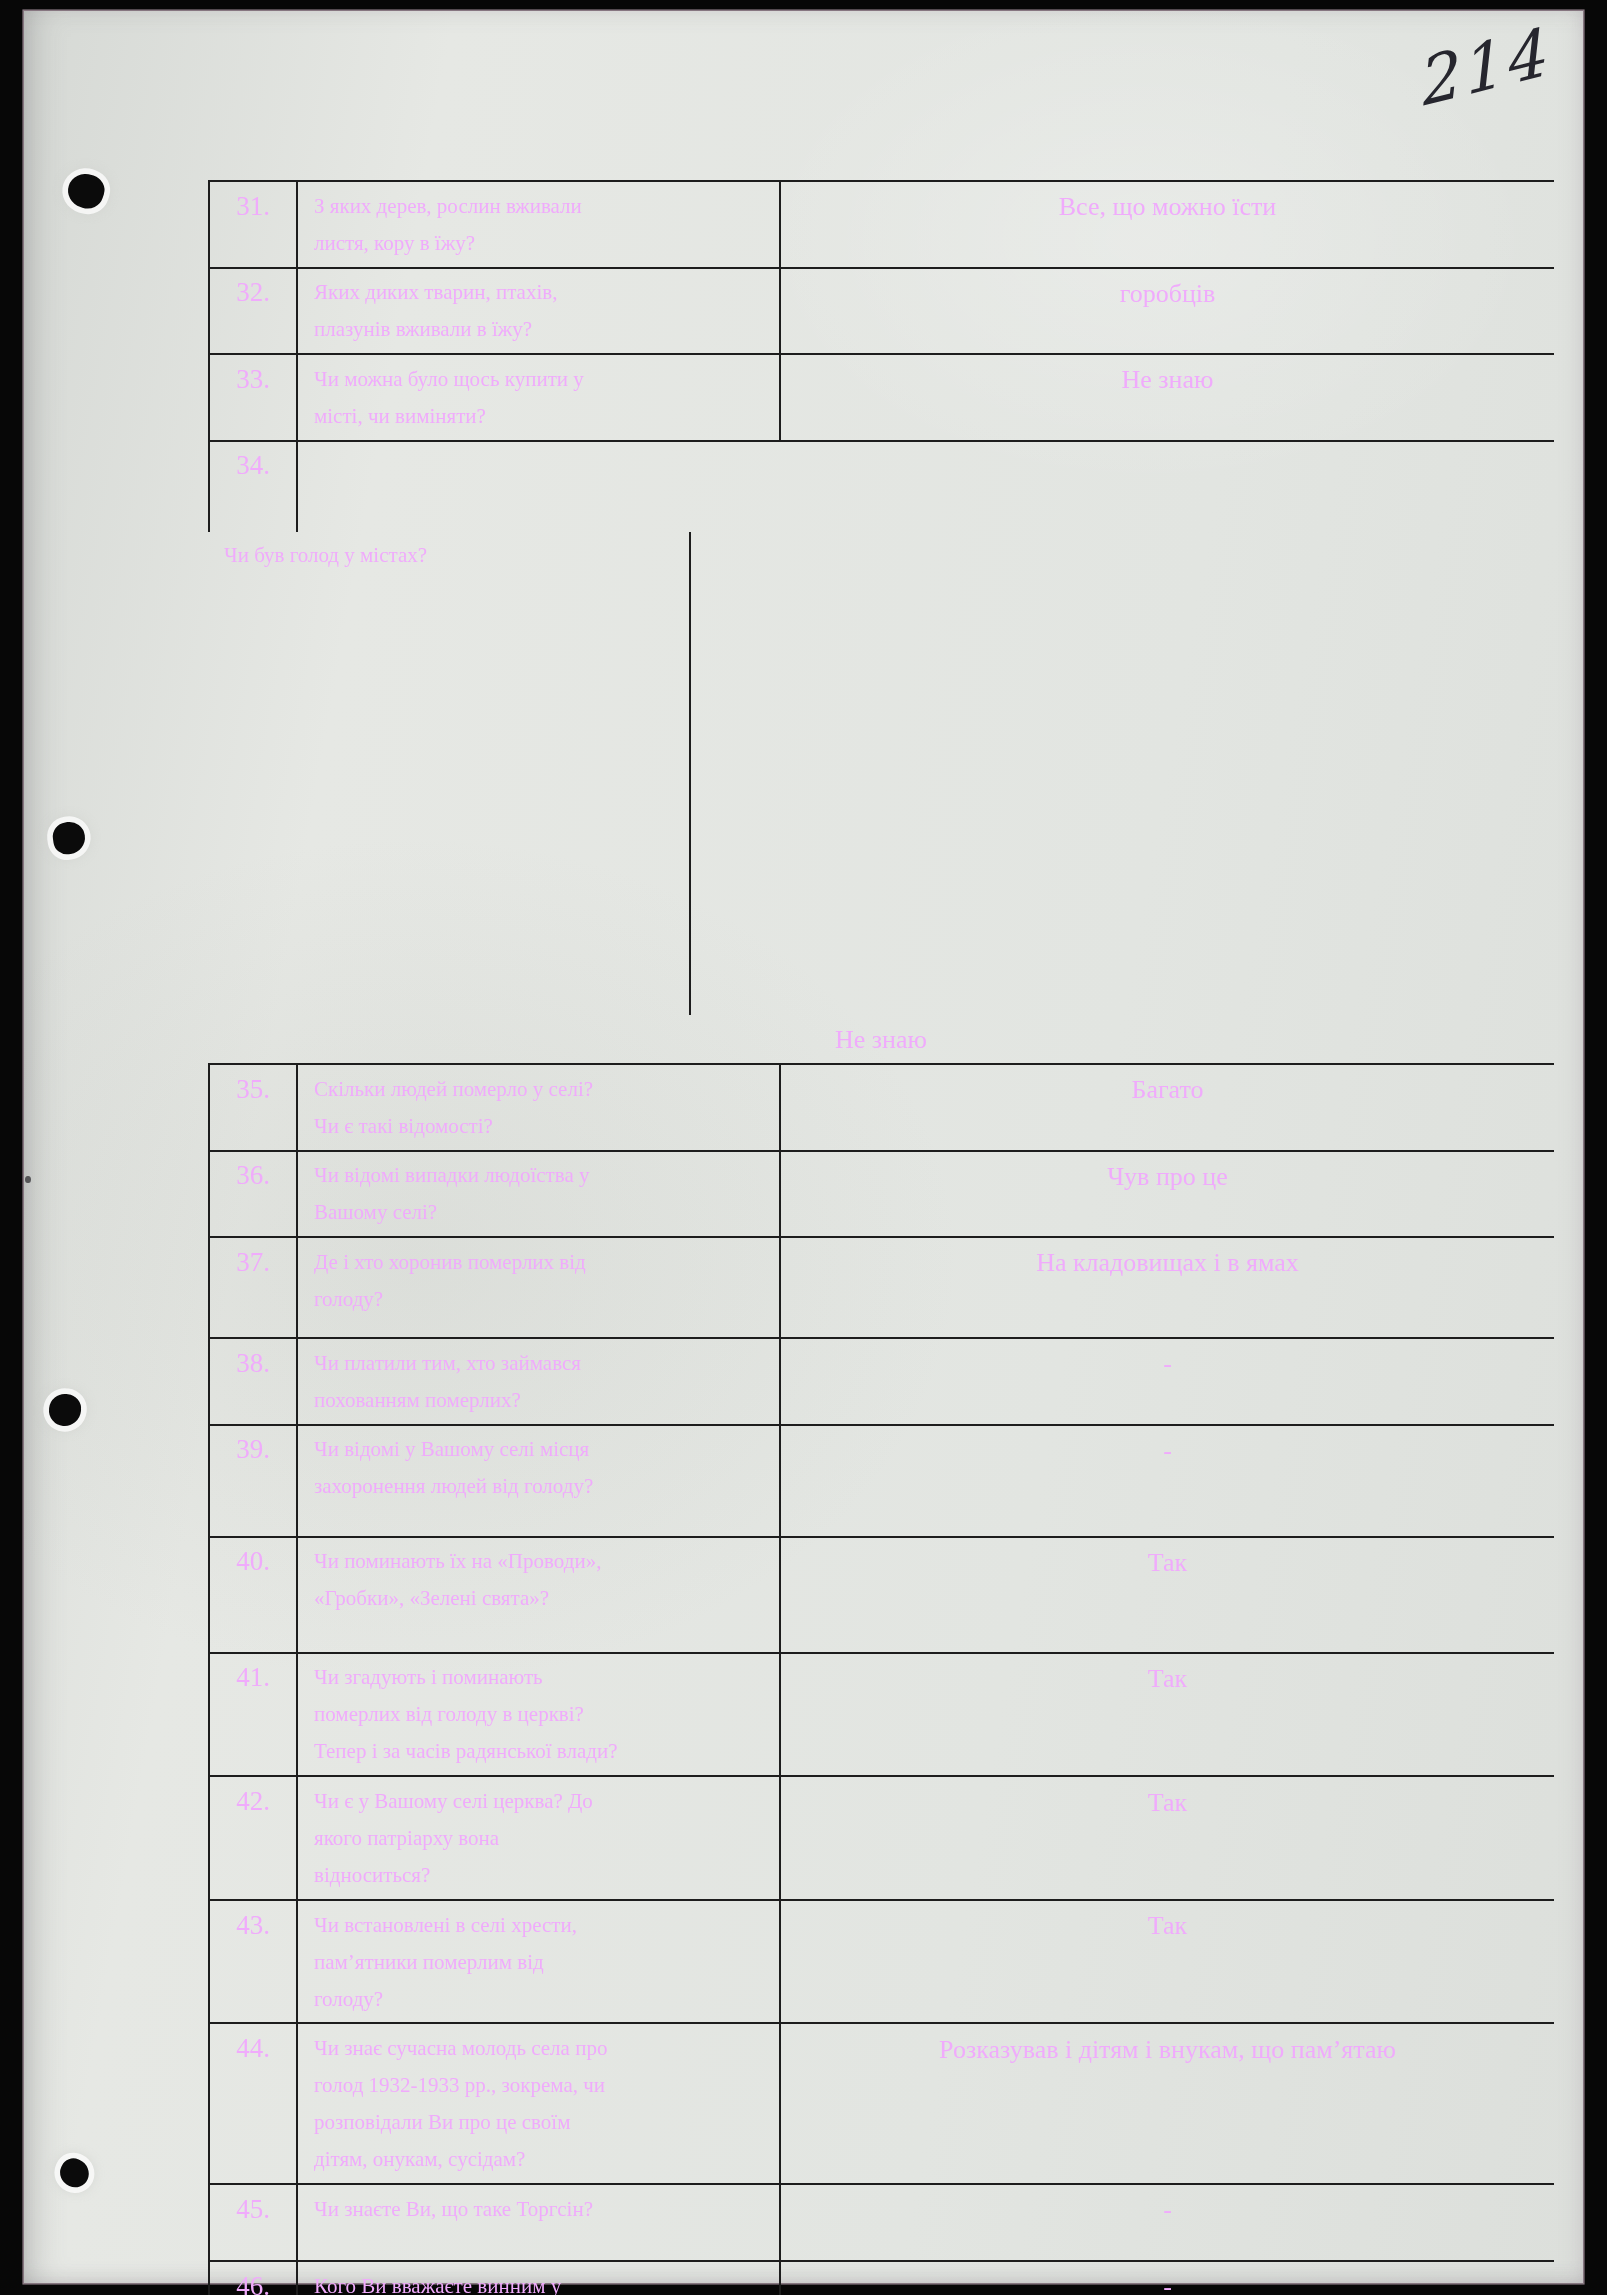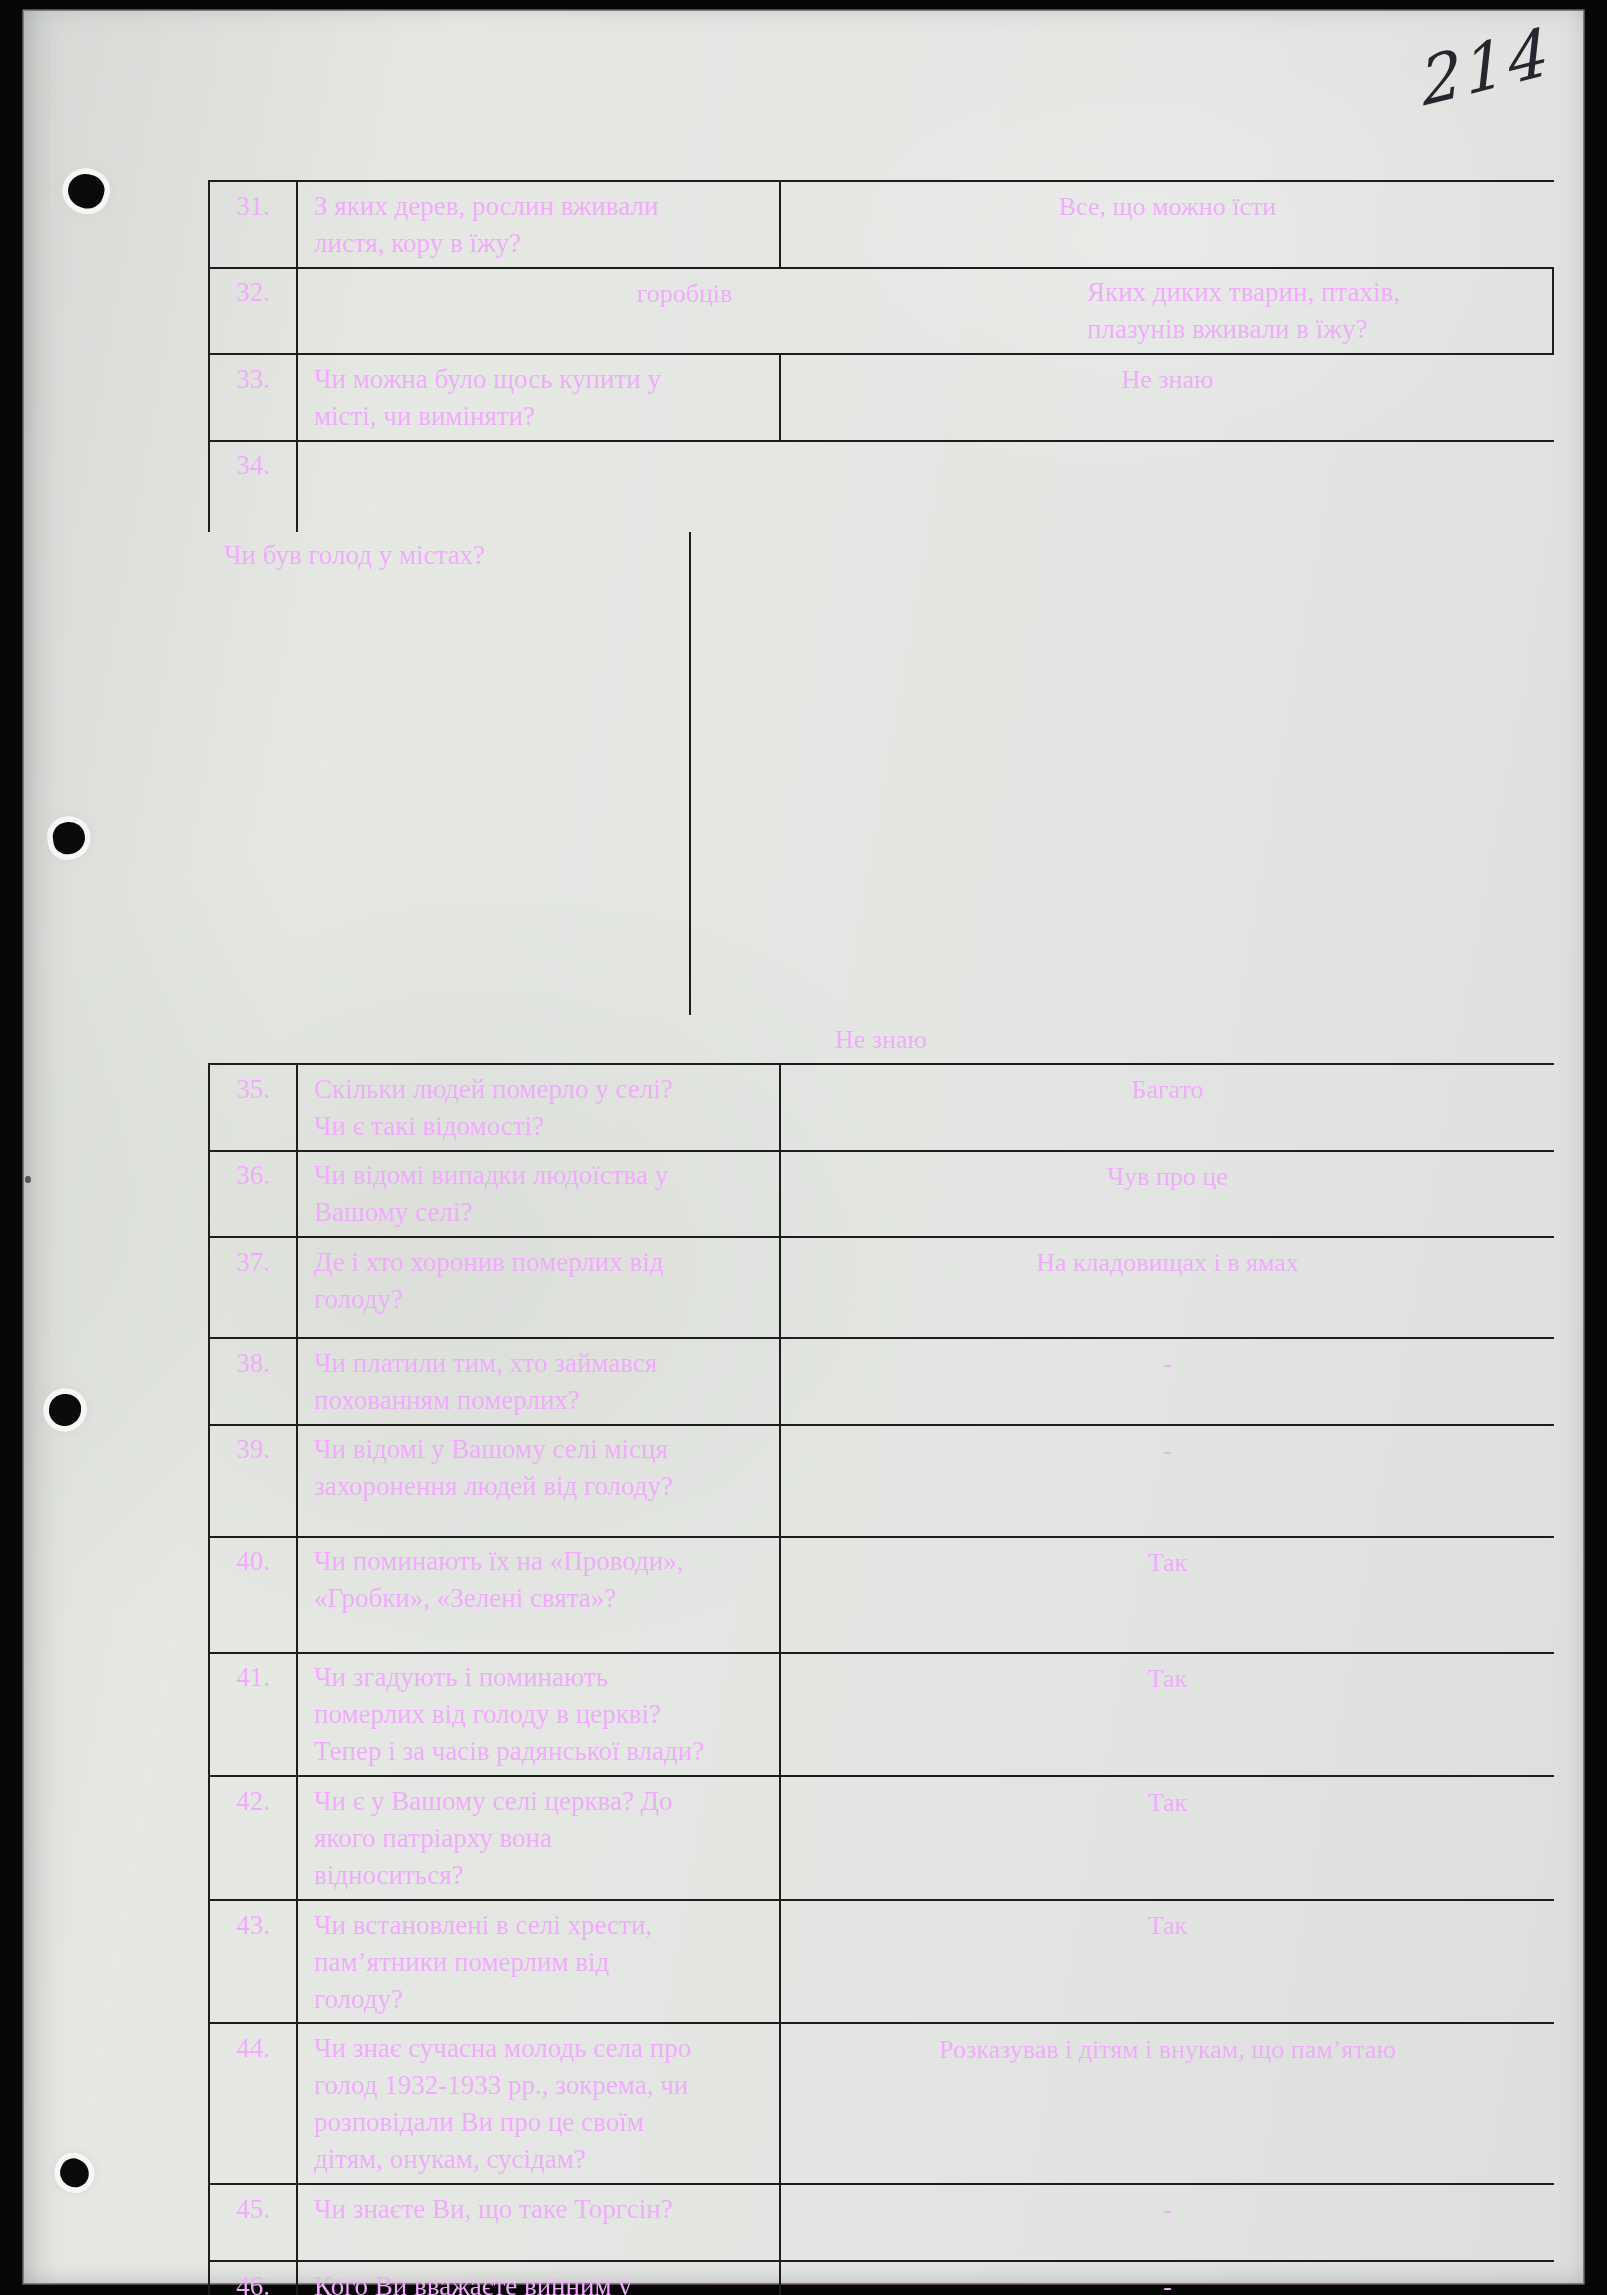--- a/index.html
+++ b/index.html
@@ -84,21 +84,21 @@
     border-right: 2.4px solid #1d1d1d;
     text-align: center;
     font-size: 27px;
     line-height: 37px;
     padding-top: 5.7px;
   }
   .cell-q {
     width: 483px;
     flex: 0 0 483px;
     border-right: 2.4px solid #1d1d1d;
-    font-size: 27px;
+    font-size: 21px;
     line-height: 37px;
     padding: 5.7px 8px 4.9px 16px;
     white-space: pre-line;
   }
   .cell-a {
     flex: 1 1 auto;
     text-align: center;
     font-size: 26px;
     line-height: 36px;
     padding: 7.3px 11.3px 4.9px 11.3px;
@@ -119,23 +119,23 @@
 
 <div class="qtable" id="qtable">
     <div class="qrow" style="min-height: 73px;">
       <div class="cell cell-num">31.</div>
       <div class="cell cell-q">З яких дерев, рослин вживали
 листя, кору в їжу?</div>
       <div class="cell cell-a">Все, що можно їсти</div>
     </div>
     <div class="qrow" style="min-height: 75px;">
       <div class="cell cell-num">32.</div>
-      <div class="cell cell-a">горобців</div>
       <div class="cell cell-q">Яких диких тварин, птахів,
 плазунів вживали в їжу?</div>
+      <div class="cell cell-a">горобців</div>
     </div>
     <div class="qrow" style="min-height: 76px;">
       <div class="cell cell-num">33.</div>
       <div class="cell cell-q">Чи можна було щось купити у
 місті, чи виміняти?</div>
       <div class="cell cell-a">Не знаю</div>
     </div>
     <div class="qrow" style="min-height: 42px; flex-direction: column;">
       <div class="cell cell-num">34.</div>
       <div class="cell cell-q">Чи був голод у містах?</div>

